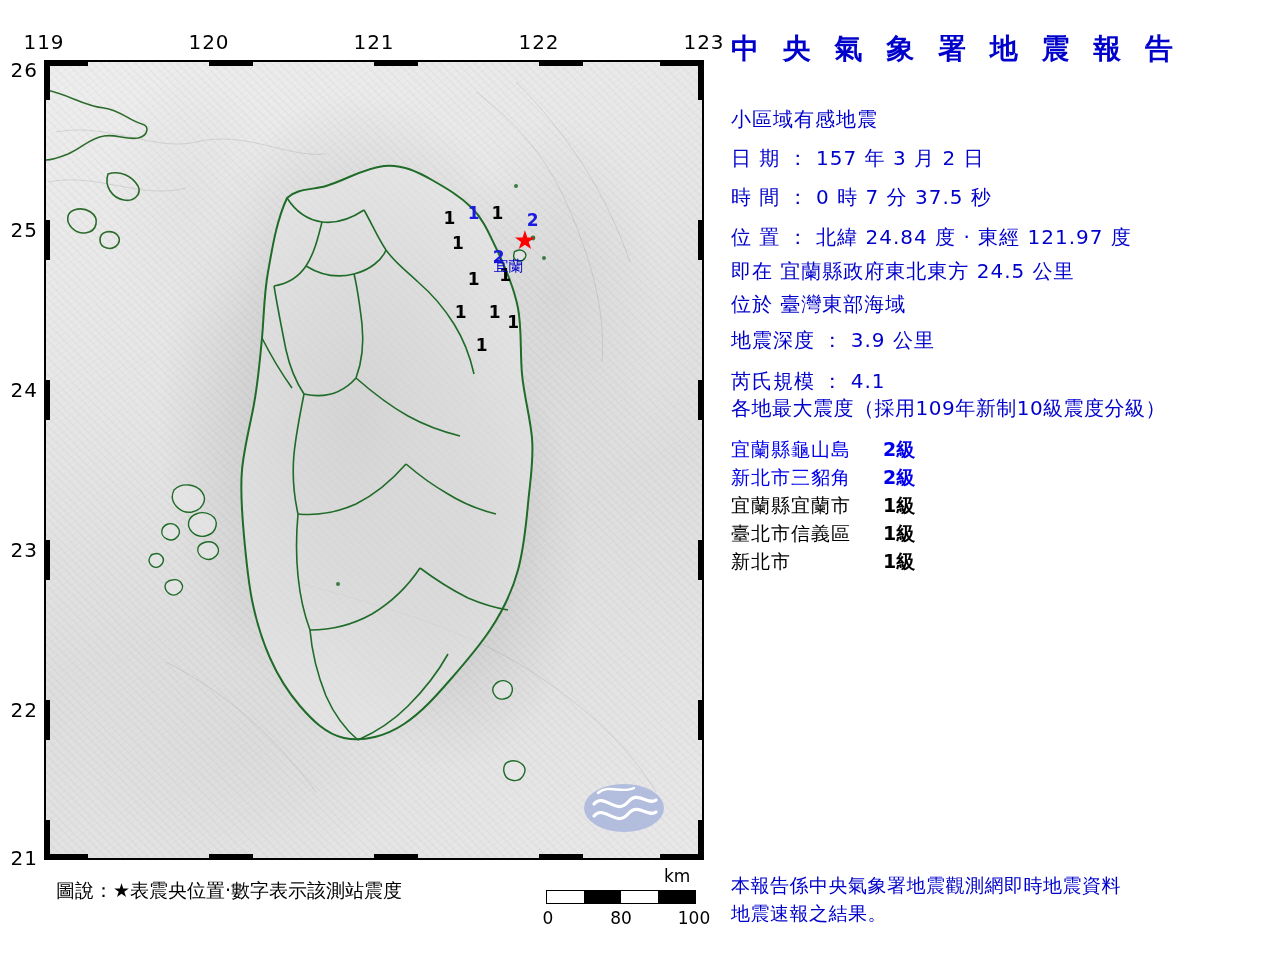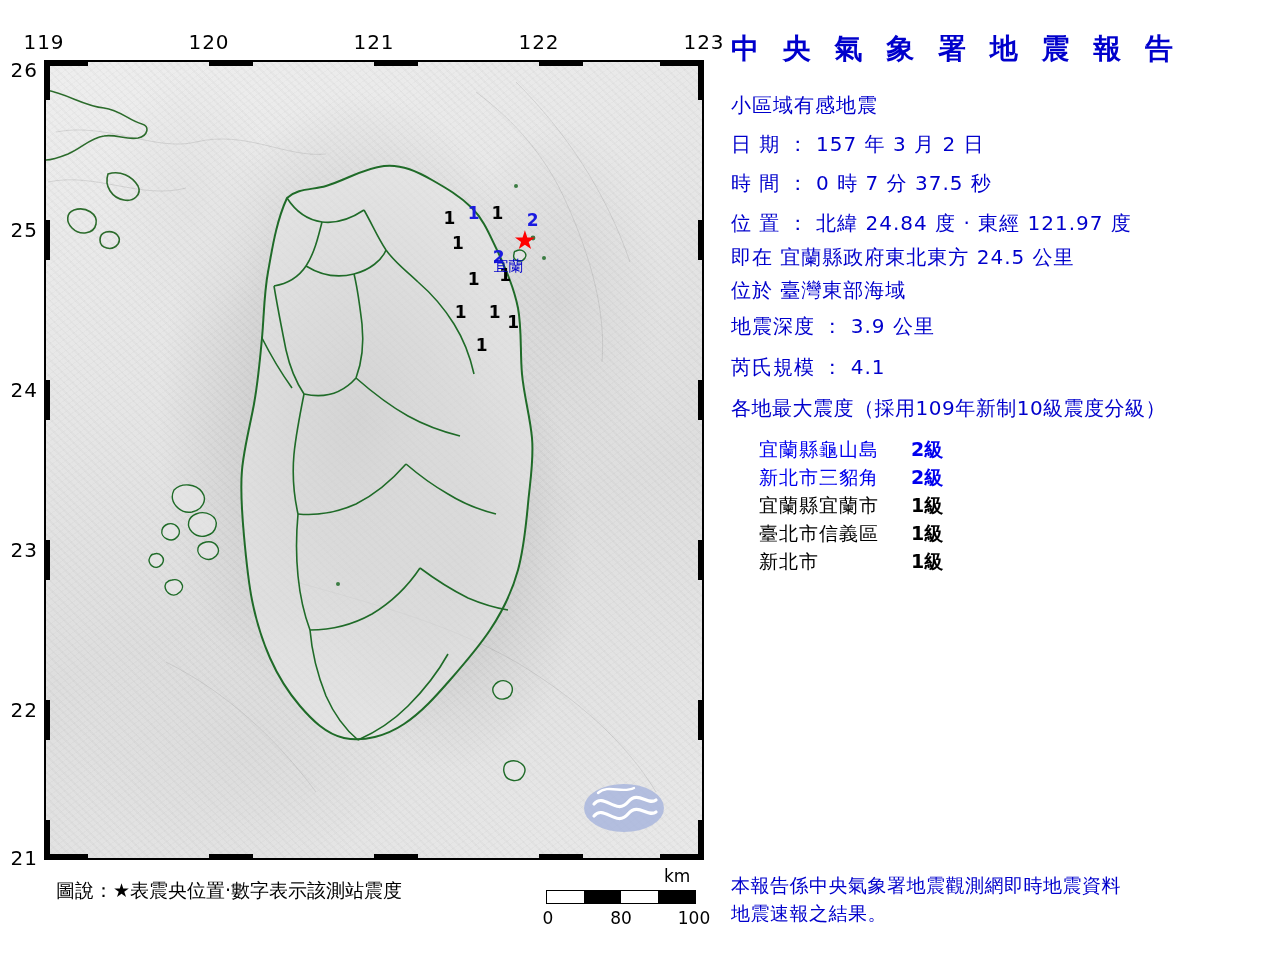--- a/index.html
+++ b/index.html
@@ -175,41 +175,41 @@
     color: #0000cc;
     white-space: nowrap;
   }
   .rep-line {
     position: absolute;
     left: 5px;
     font-size: 20px;
     color: #0000cc;
     white-space: nowrap;
     letter-spacing: 1px;
+    margin-top: 14px;
   }
   #intensity-header {
     position: absolute;
     left: 5px;
     top: 395px;
     font-size: 20px;
     color: #0000cc;
     white-space: nowrap;
     letter-spacing: 0.5px;
   }
   .int-row {
     position: absolute;
     left: 5px;
     font-size: 19px;
     white-space: nowrap;
   }
   .int-row .city {
     display: inline-block;
     width: 152px;
     letter-spacing: 1px;
-    margin-left: 28px;
   }
   .int-row .lvl {
     display: inline-block;
     font-weight: bold;
   }
   .lv-blue { color: #0000ee; }
   .lv-black { color: #000000; }
 
   #footnote {
     position: absolute;

